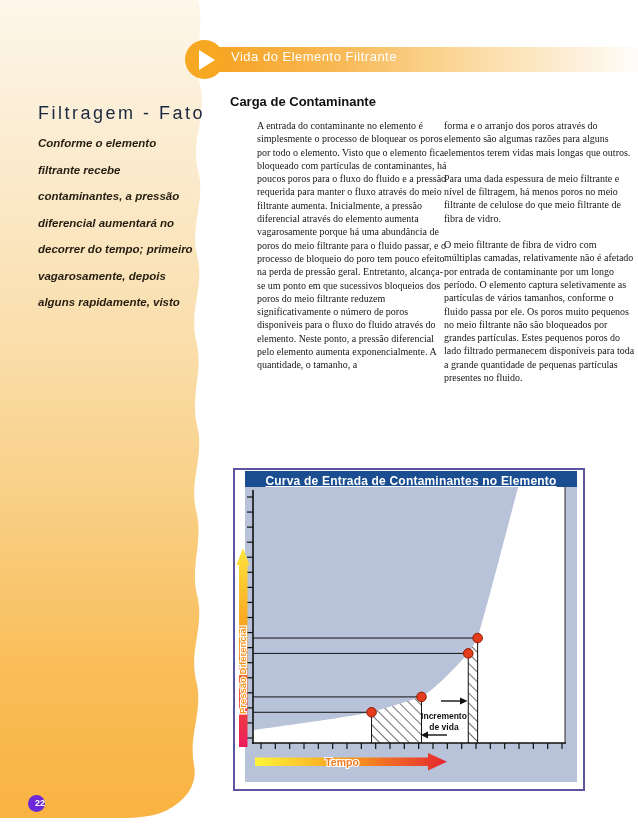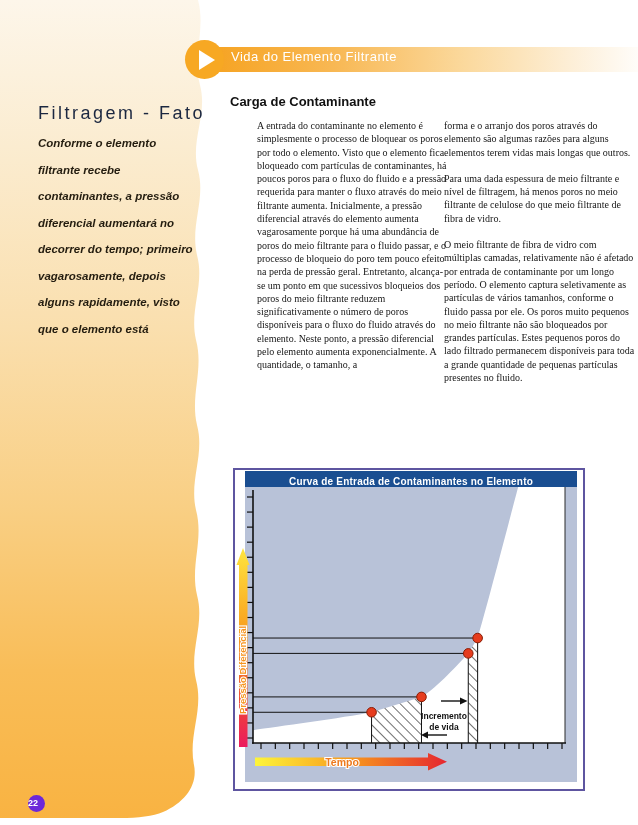--- a/index.html
+++ b/index.html
@@ -26,25 +26,25 @@
   .textcol{position:absolute;top:119px;width:192px;font-family:"Liberation Serif",serif;
        font-size:10px;line-height:13.3px;color:#161616;}
   .textcol p{margin:0 0 13px 0;}
   .col1{left:226px;margin-left:31px;}
   .col2{left:444px;}
   
   .chart-box{position:absolute;left:233px;top:468px;width:348px;height:319px;
        background:#ffffff;border:2px solid #5e55a0;}
   .chart-title-bar{position:absolute;left:10px;top:1px;width:332px;height:16px;background:#1a4e91;
        text-align:center;}
-  .chart-title{font-size:10px;line-height:16px;font-weight:bold;color:#ffffff;letter-spacing:.2px;}
+  .chart-title{font-size:12px;line-height:16px;font-weight:bold;color:#ffffff;letter-spacing:.2px;text-decoration:underline;}
   .plot-svg{position:absolute;left:0;top:0;}
   
   .page-num{position:absolute;left:28px;top:795px;width:17px;height:17px;border-radius:50%;
-       background:#6d28d9;color:#fff;font-size:9px;font-weight:bold;text-align:left;line-height:17px;}
+       background:#6d28d9;color:#fff;font-size:9px;font-weight:bold;text-align:right;line-height:17px;}
 </style>
 </head>
 <body>
 
 <svg class="sidebar-shape" viewBox="0 0 215 818" preserveAspectRatio="none" aria-hidden="true">
   <defs>
     <linearGradient id="sbgrad" x1="0" y1="0" x2="0" y2="1">
       <stop offset="0" stop-color="#fdf6ea"></stop>
       <stop offset="0.18" stop-color="#fbecd0"></stop>
       <stop offset="0.4" stop-color="#fadfae"></stop>
@@ -64,21 +64,20 @@
 
 <div class="sidebar-heading">Filtragem - Fato</div>
 <div class="sidebar-note">
     <div>Conforme o elemento</div>
     <div>filtrante recebe</div>
     <div>contaminantes, a pressão</div>
     <div>diferencial aumentará no</div>
     <div>decorrer do tempo; primeiro</div>
     <div>vagarosamente, depois</div>
     <div>alguns rapidamente, visto</div>
-    <div>que o elemento está</div>
   </div>
 
 <div class="header-bar">
   <div class="page-title">Vida do Elemento Filtrante</div>
 </div>
 <div class="play-badge">
   <div class="play-tri"></div>
 </div>
 
 <div class="article-heading">Carga de Contaminante</div>

